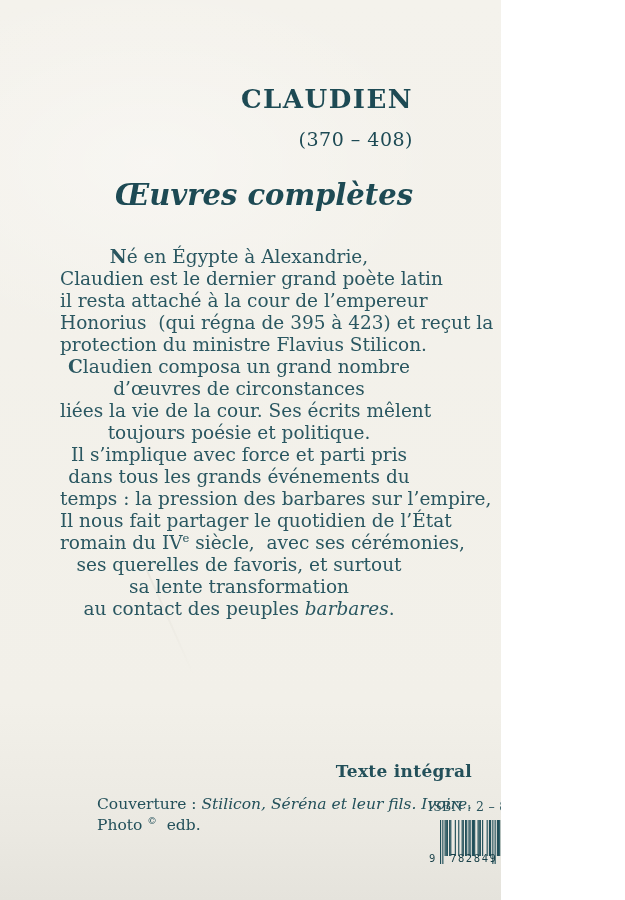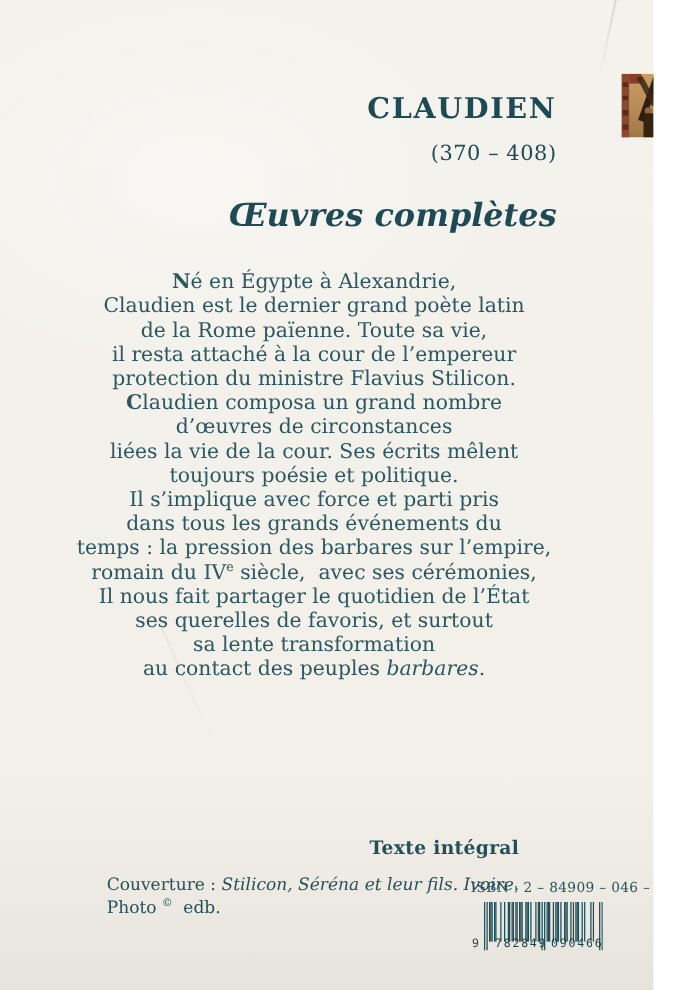--- a/index.html
+++ b/index.html
@@ -1,18 +1,18 @@
 <!DOCTYPE html>
 <html><head>
 <meta charset="utf-8">
 <style>
   html,body{margin:0;padding:0;}
   .page{
     position:relative;
-    width:594px;height:900px;
+    width:501px;height:900px;
     overflow:hidden;
     font-family:"DejaVu Serif", serif;
     background:
       radial-gradient(ellipse 420px 260px at 30% 18%, rgba(255,255,255,0.35), rgba(255,255,255,0) 70%),
       linear-gradient(180deg, #f4f2ec 0%, #f2f0e9 78%, #ebe9e2 92%, #e5e3dc 100%);
     color:#2a5761;
   }
   .crease{position:absolute;pointer-events:none;}
   .crease.c1{left:552px;top:-8px;width:2px;height:80px;transform:rotate(12deg);
     background:linear-gradient(180deg, rgba(170,165,150,0.38), rgba(170,165,150,0));}
@@ -107,32 +107,32 @@
       <circle cx="50" cy="39.5" r="0.9" fill="#e9d8b5"></circle>
       <circle cx="24.5" cy="34" r="3.5" fill="#8a6a40"></circle>
       <rect x="20" y="36" width="9" height="22" fill="#35220f"></rect>
       <rect x="29" y="44" width="4" height="14" fill="#6b4a2a" opacity="0.6"></rect>
     </svg>
   </div>
 
   <div class="body-text">
       <div class="line"><span class="b">N</span><span>é en Égypte à Alexandrie,</span></div>
       <div class="line"><span>Claudien est le dernier grand poète latin</span></div>
-      <div class="line"><span>de la Rome païenne. Toute sa vie,</span></div>
       <div class="line"><span>il resta attaché à la cour de l’empereur</span></div>
+      <div class="line"><span>Honorius&nbsp; (qui régna de 395 à 423) et reçut la</span></div>
       <div class="line"><span>protection du ministre Flavius Stilicon.</span></div>
       <div class="line"><span class="b">C</span><span>laudien composa un grand nombre</span></div>
       <div class="line"><span>d’œuvres de circonstances</span></div>
       <div class="line"><span>liées la vie de la cour. Ses écrits mêlent</span></div>
       <div class="line"><span>toujours poésie et politique.</span></div>
       <div class="line"><span>Il s’implique avec force et parti pris</span></div>
       <div class="line"><span>dans tous les grands événements du</span></div>
       <div class="line"><span>temps : la pression des barbares sur l’empire,</span></div>
+      <div class="line"><span>Il nous fait partager le quotidien de l’État</span></div>
       <div class="line"><span>romain du IV</span><sup>e</sup><span> siècle,&nbsp; avec ses cérémonies,</span></div>
-      <div class="line"><span>Il nous fait partager le quotidien de l’État</span></div>
       <div class="line"><span>ses querelles de favoris, et surtout</span></div>
       <div class="line"><span>sa lente transformation</span></div>
       <div class="line"><span>au contact des peuples </span><span class="i">barbares</span><span>.</span></div>
     </div>
 
   <div class="footer-left">
     <div class="texte-integral">Texte intégral</div>
     <div class="couv-line"><span>Couverture : </span><span class="i">Stilicon, Séréna et leur fils. Ivoire.</span></div>
     <div class="photo-line"><span>Photo </span><sup>©</sup><span>&nbsp; edb.</span></div>
   </div>

